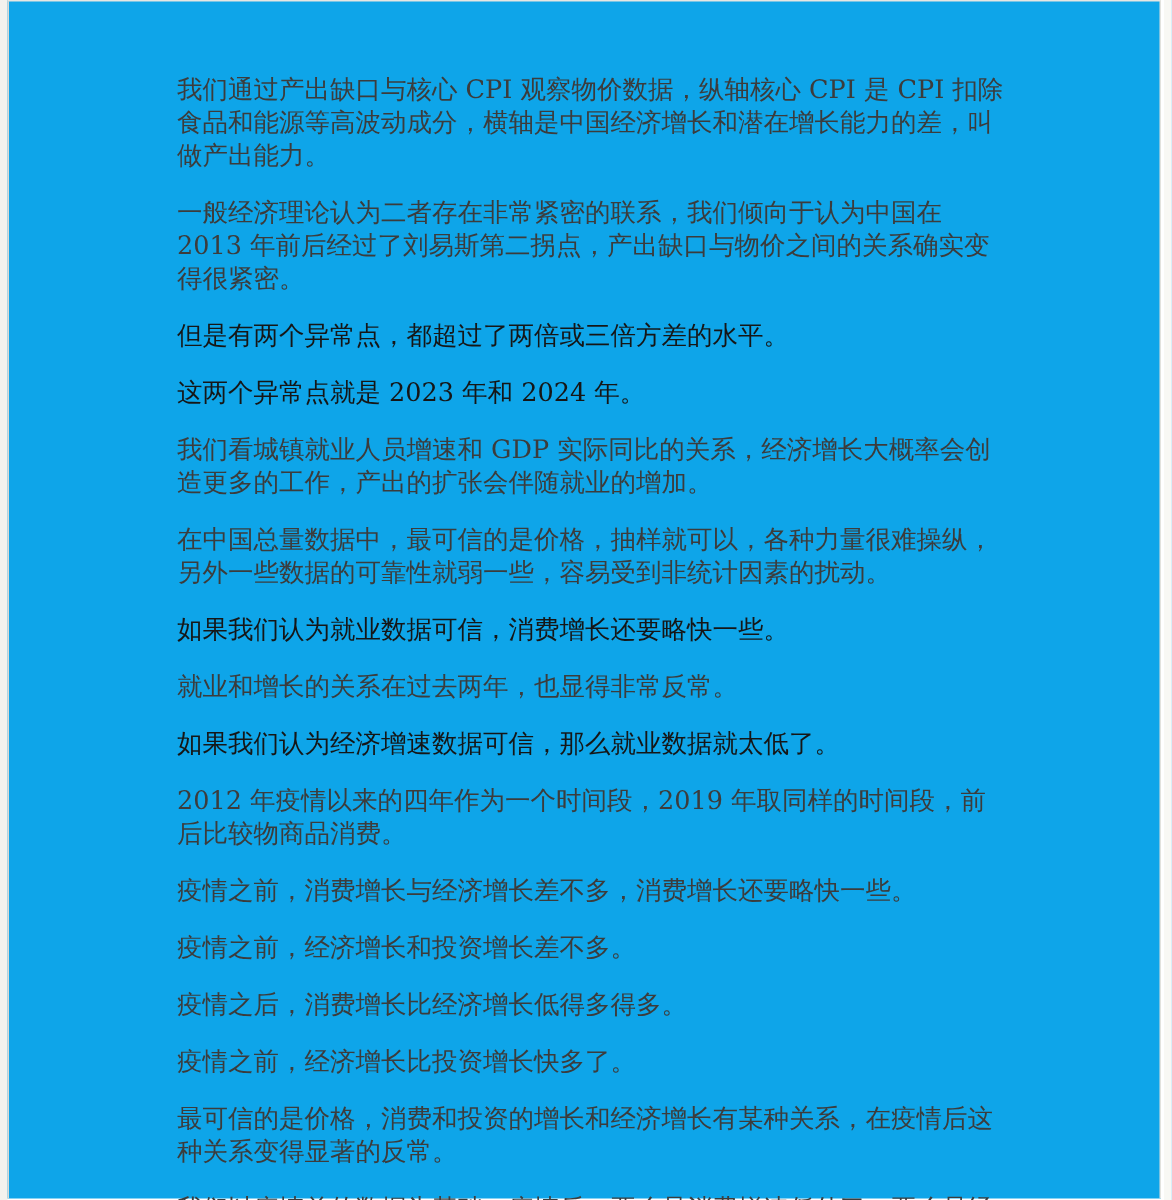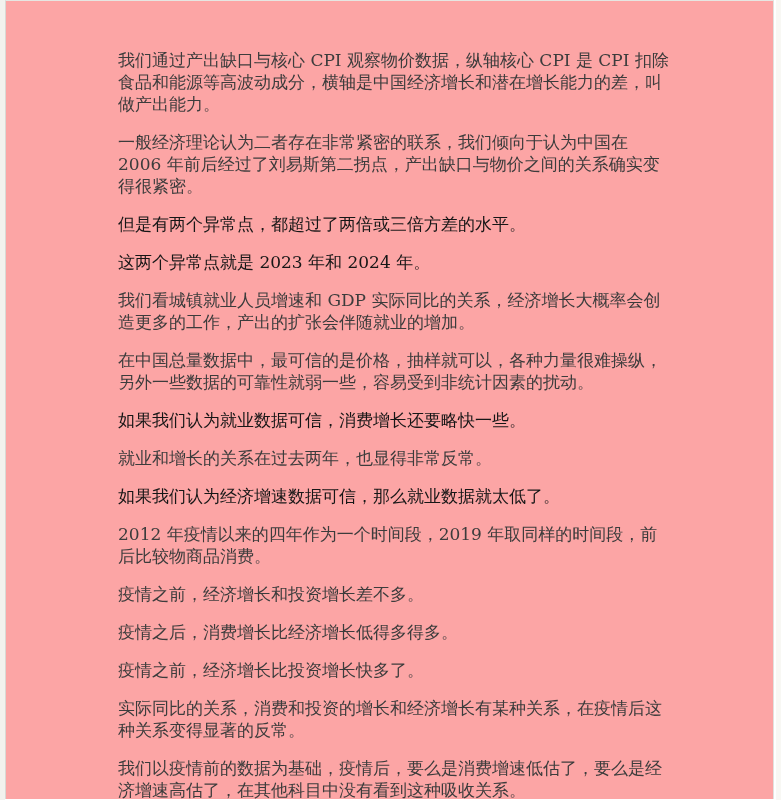--- a/index.html
+++ b/index.html
@@ -24,21 +24,21 @@
   .right-gutter {
     position: absolute;
     right: 0; top: 0;
     width: 5px; height: 100%;
     background: #f8f8f4;
   }
   .page {
     position: absolute;
     left: 5px; top: 0;
     width: 769px; height: 799px;
-    background: #fca5a5;
+    background: #0ea5e9;
     border-left: 1px solid #d9d9d4;
     border-right: 1px solid #e2e2dd;
     border-top: 1px solid #e6e6e2;
     box-sizing: border-box;
   }
   .content {
     padding: 48px 0 0 112px;
     width: 552px;
   }
   .content p.para {
@@ -56,29 +56,30 @@
 </style>
 </head>
 <body>
 
 <div class="canvas">
   <div class="left-gutter"></div>
   <div class="right-gutter"></div>
   <div class="page">
     <div class="content">
         <p class="para">我们通过产出缺口与核心 CPI 观察物价数据，纵轴核心 CPI 是 CPI 扣除食品和能源等高波动成分，横轴是中国经济增长和潜在增长能力的差，叫做产出能力。</p>
-        <p class="para">一般经济理论认为二者存在非常紧密的联系，我们倾向于认为中国在 2006 年前后经过了刘易斯第二拐点，产出缺口与物价之间的关系确实变得很紧密。</p>
+        <p class="para">一般经济理论认为二者存在非常紧密的联系，我们倾向于认为中国在 2013 年前后经过了刘易斯第二拐点，产出缺口与物价之间的关系确实变得很紧密。</p>
         <p class="para bold">但是有两个异常点，都超过了两倍或三倍方差的水平。</p>
         <p class="para bold">这两个异常点就是 2023 年和 2024 年。</p>
         <p class="para">我们看城镇就业人员增速和 GDP 实际同比的关系，经济增长大概率会创造更多的工作，产出的扩张会伴随就业的增加。</p>
         <p class="para">在中国总量数据中，最可信的是价格，抽样就可以，各种力量很难操纵，另外一些数据的可靠性就弱一些，容易受到非统计因素的扰动。</p>
         <p class="para bold">如果我们认为就业数据可信，消费增长还要略快一些。</p>
         <p class="para">就业和增长的关系在过去两年，也显得非常反常。</p>
         <p class="para bold">如果我们认为经济增速数据可信，那么就业数据就太低了。</p>
         <p class="para">2012 年疫情以来的四年作为一个时间段，2019 年取同样的时间段，前后比较物商品消费。</p>
+        <p class="para">疫情之前，消费增长与经济增长差不多，消费增长还要略快一些。</p>
         <p class="para">疫情之前，经济增长和投资增长差不多。</p>
         <p class="para">疫情之后，消费增长比经济增长低得多得多。</p>
         <p class="para">疫情之前，经济增长比投资增长快多了。</p>
-        <p class="para">实际同比的关系，消费和投资的增长和经济增长有某种关系，在疫情后这种关系变得显著的反常。</p>
+        <p class="para">最可信的是价格，消费和投资的增长和经济增长有某种关系，在疫情后这种关系变得显著的反常。</p>
         <p class="para">我们以疫情前的数据为基础，疫情后，要么是消费增速低估了，要么是经济增速高估了，在其他科目中没有看到这种吸收关系。</p>
       </div>
   </div>
 </div>
 
 </body></html>

